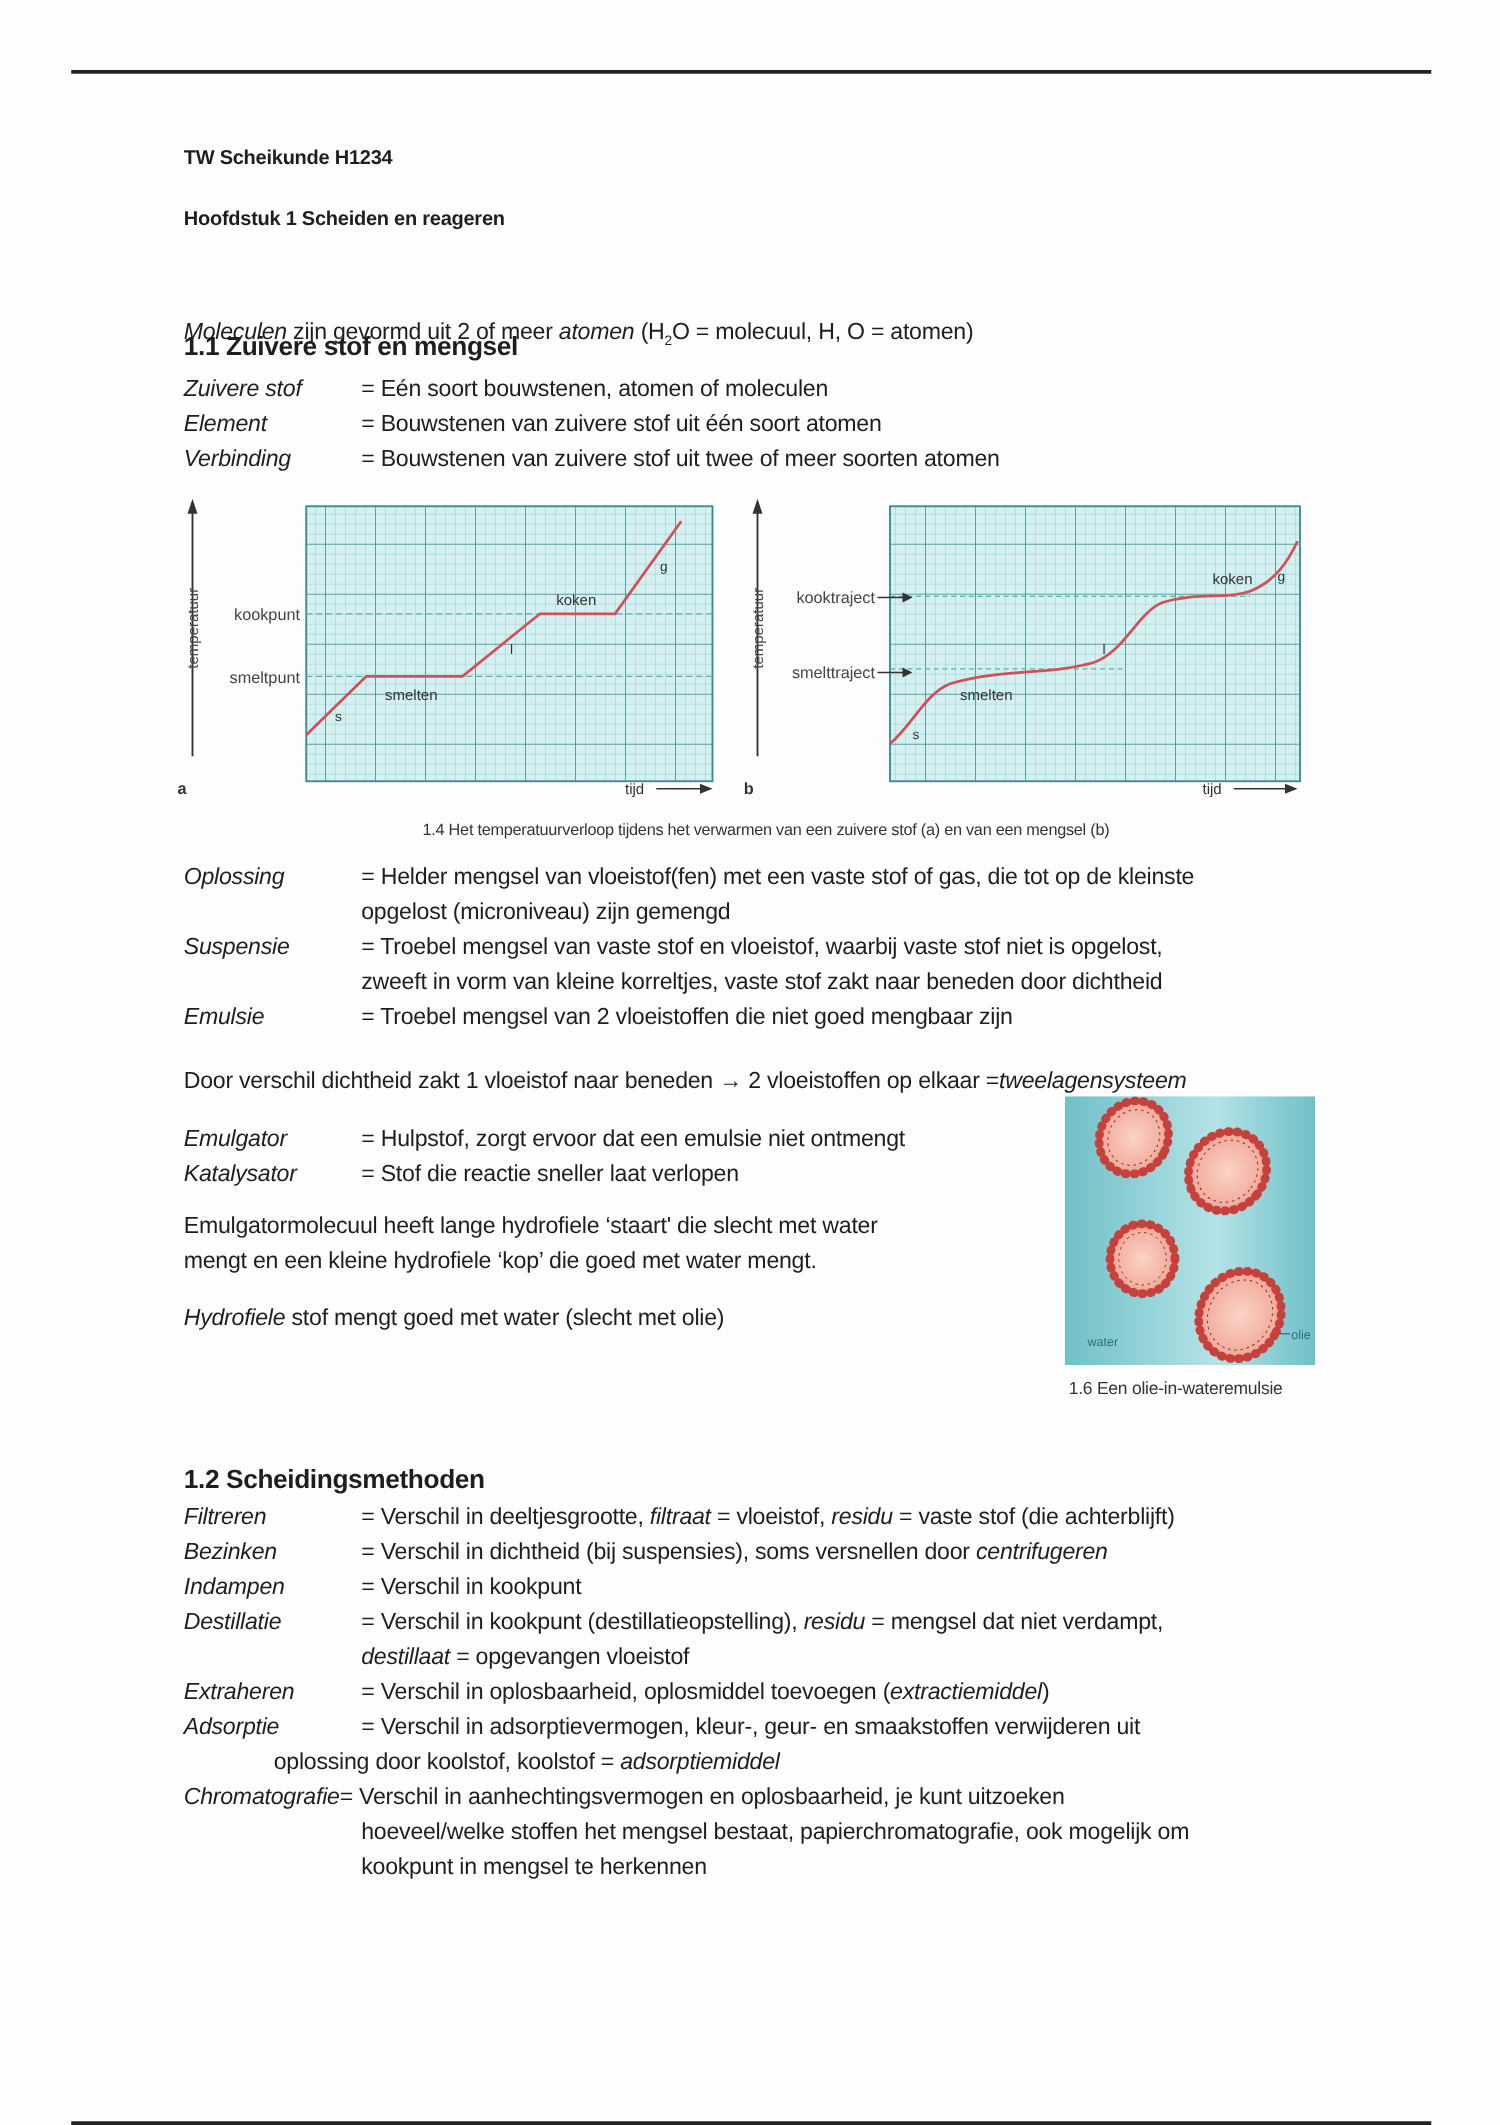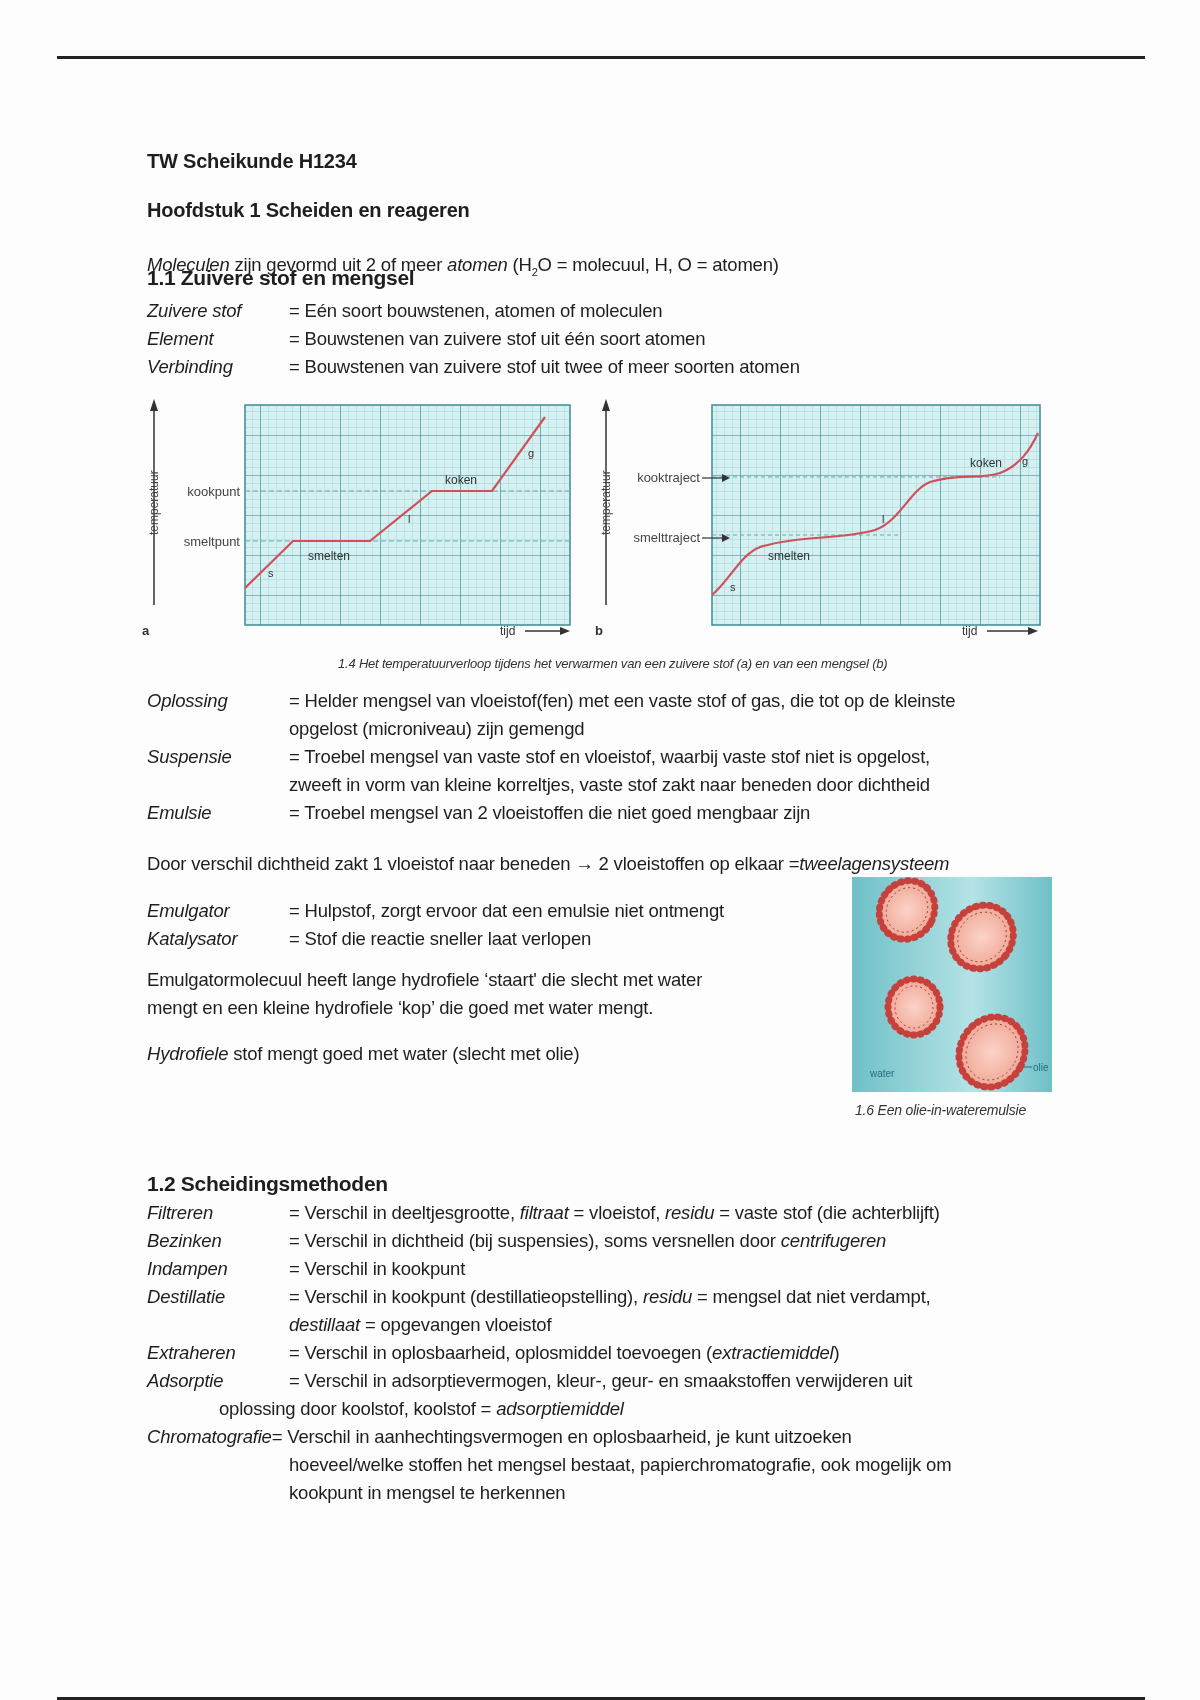--- a/index.html
+++ b/index.html
@@ -2,28 +2,28 @@
 <html><head>
 <meta charset="utf-8">
 <style>
   html, body { margin:0; padding:0; background:#fdfdfd; }
   body { width:1200px; height:1700px; position:relative; overflow:hidden;
          font-family:"Liberation Sans", sans-serif; color:#1e1e1e; }
   .rule { position:absolute; left:57px; width:1088px; height:3px; background:#222; }
   .rule.top { top:56px; }
   .rule.bottom { top:1697px; }
   .abs { position:absolute; }
-  .h-title { font-weight:bold; font-size:20px; letter-spacing:-0.2px;margin-top:32px; }
+  .h-title { font-weight:bold; font-size:16px; letter-spacing:-0.2px; }
   .h-sec { font-weight:bold; font-size:21px; letter-spacing:-0.3px; }
   .txt { font-size:18.5px; line-height:28px; letter-spacing:-0.2px; white-space:nowrap; }
   .term { font-style:italic; display:inline-block; width:142px; }
   .indent { display:block; padding-left:142px; }
   i { font-style:italic; }
   sub { font-size:11px; }
-  .figcap { font-style:italic; font-size:13px; color:#333; letter-spacing:-0.2px;text-align:center; }
+  .figcap { font-size:13px; color:#333; letter-spacing:-0.2px;text-align:center; }
   svg text { font-family:"Liberation Sans", sans-serif; }
 </style>
 </head>
 <body>
 
 <div class="rule top"></div>
 
 <div class="abs h-title" style="left:147px;top:118px;">TW Scheikunde H1234</div>
 <div class="abs h-title" style="left:147px;top:167px;">Hoofdstuk 1 Scheiden en reageren</div>
 

